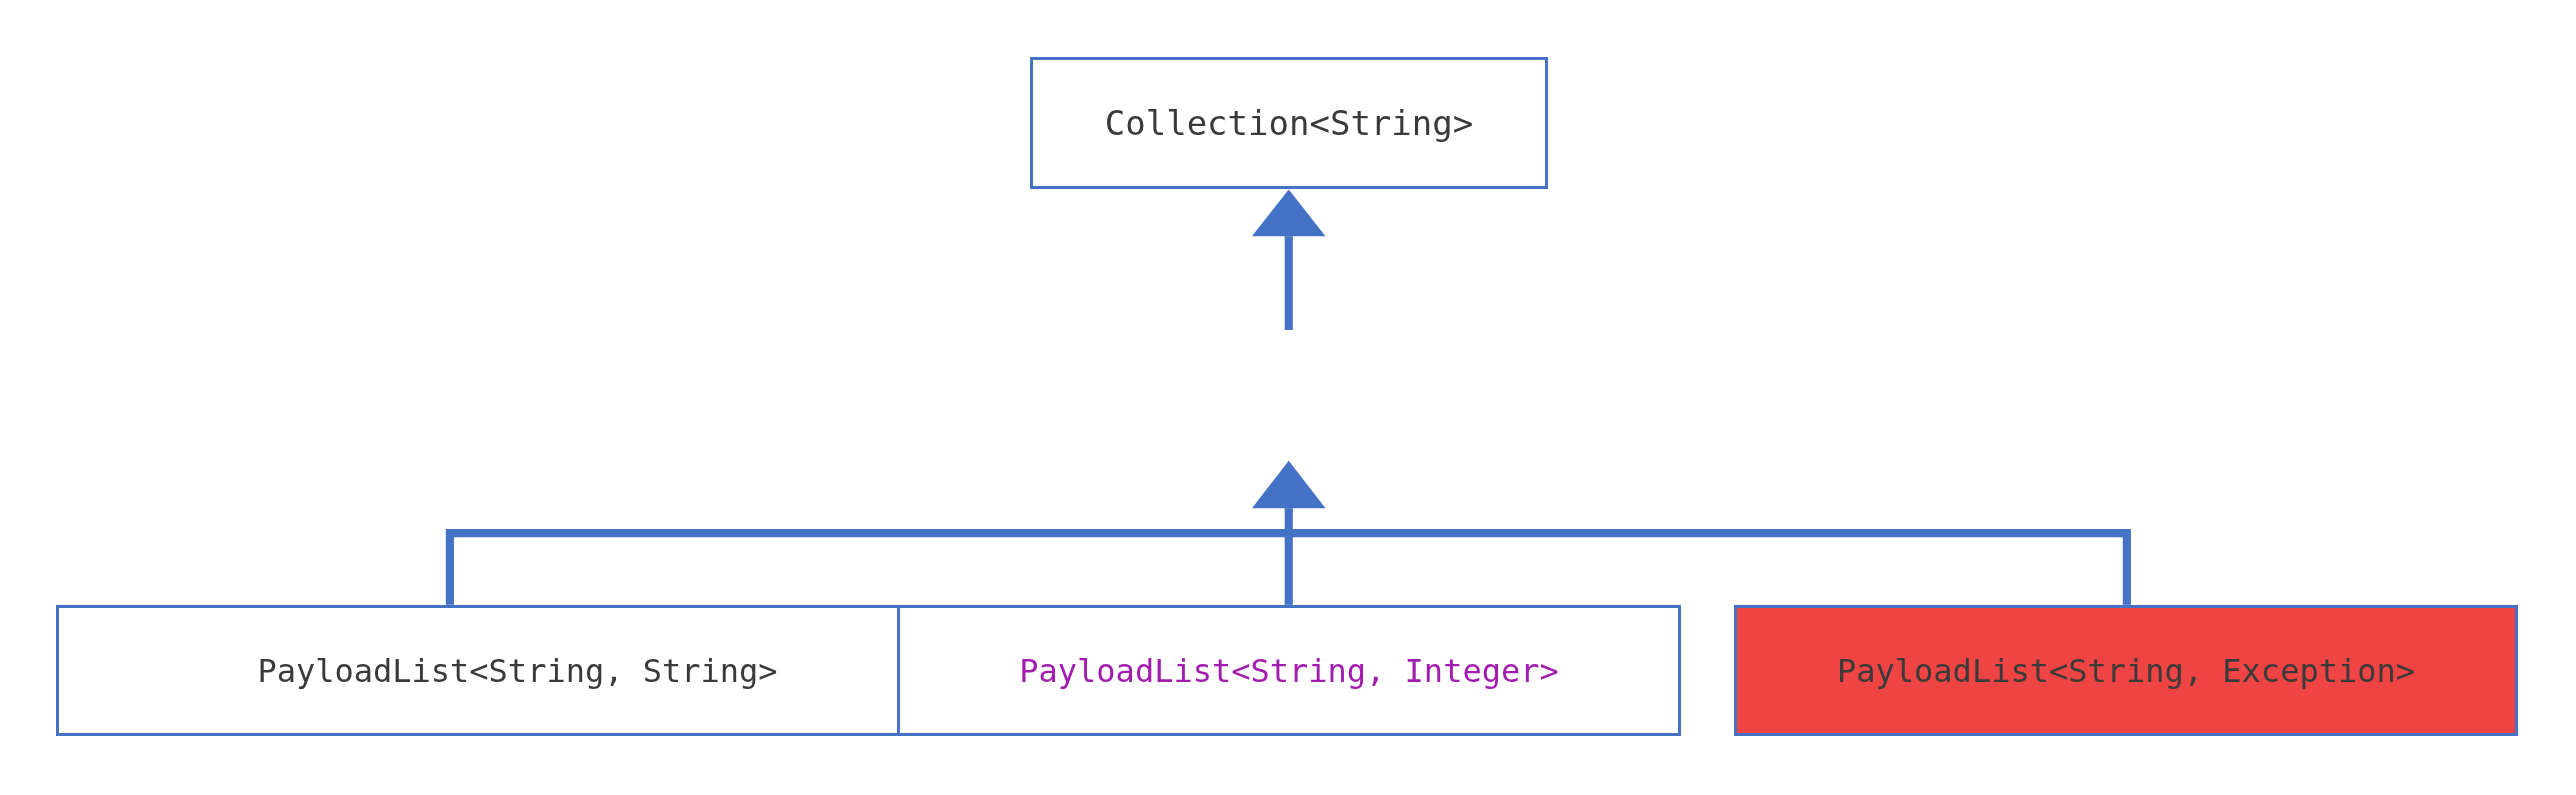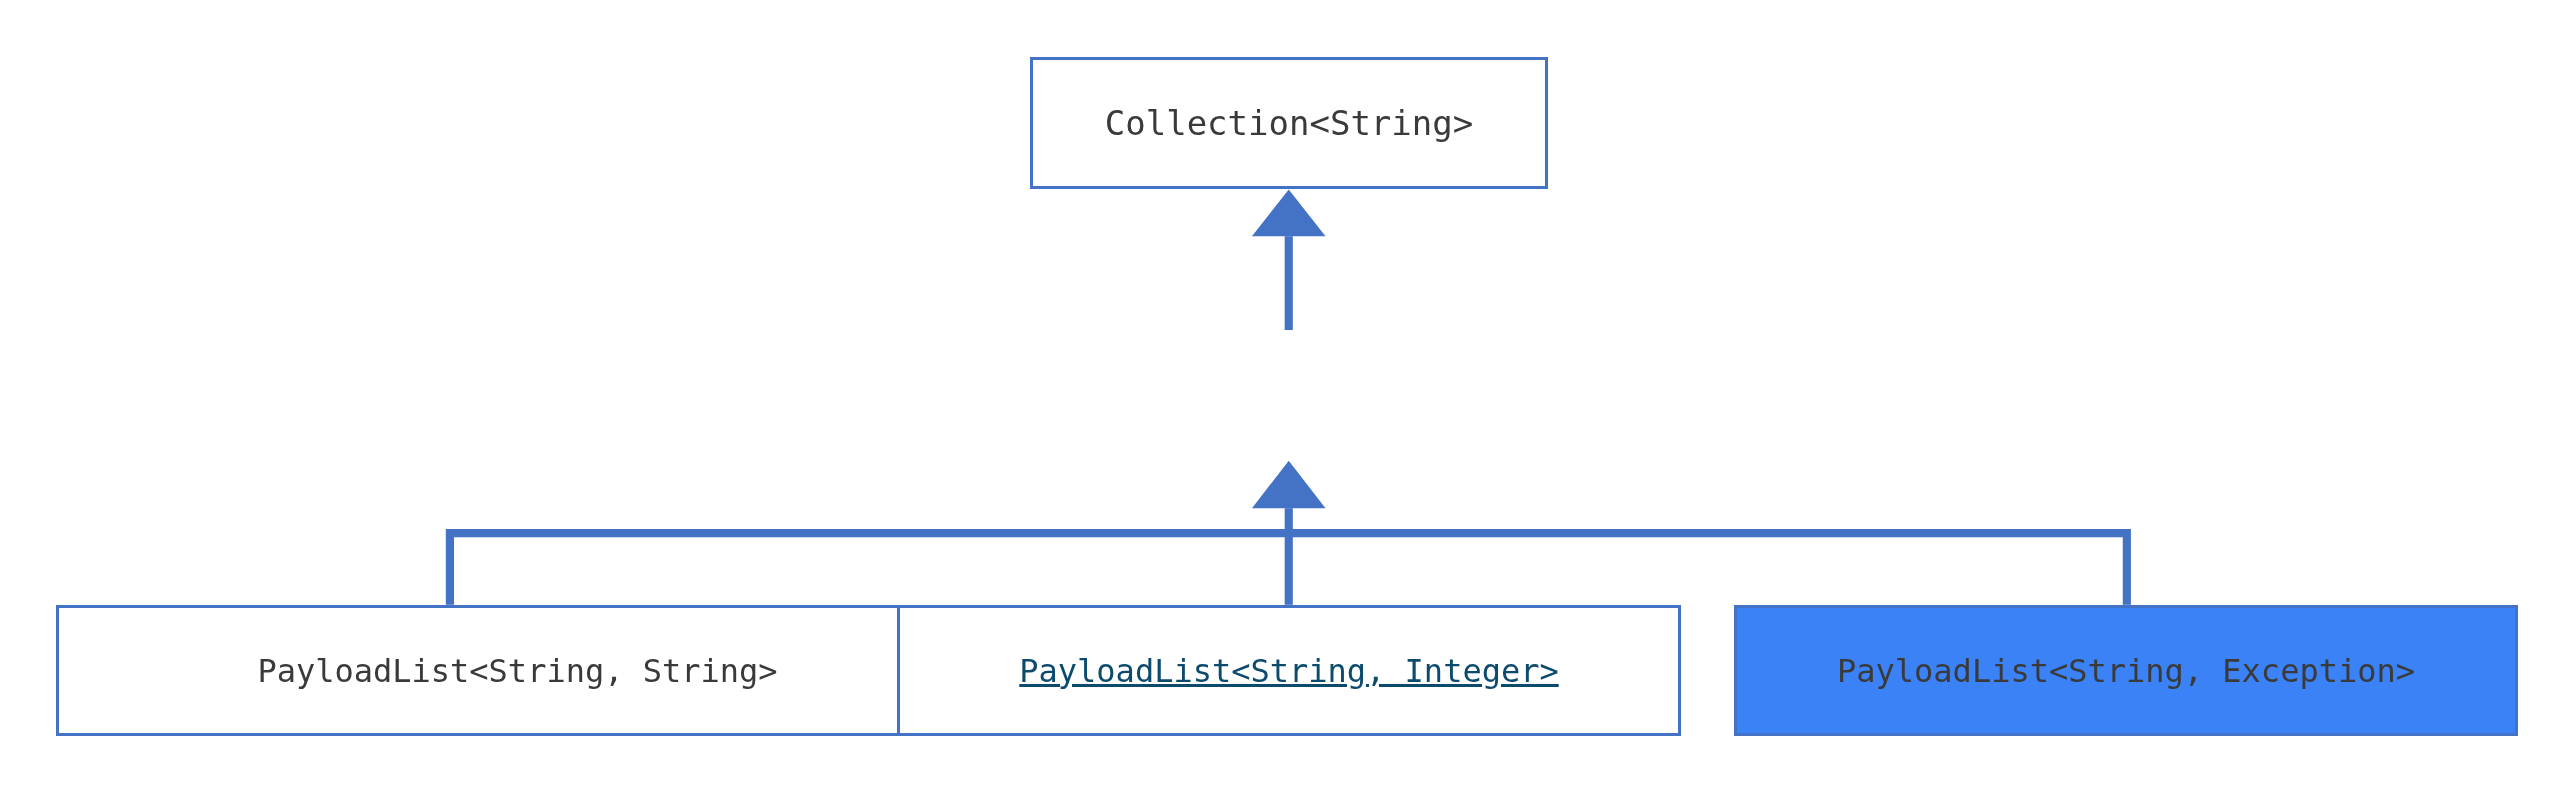--- a/index.html
+++ b/index.html
@@ -97,21 +97,21 @@
   <div class="uml-class-box" id="box-collection" style="border-color: rgb(68, 114, 196); background: rgb(255, 255, 255);">
     <span class="uml-class-label" style="color: rgb(58, 58, 58);">Collection&lt;String&gt;</span>
   </div>
 
 
   <div class="uml-class-box" id="box-payload-string" style="border-color: rgb(68, 114, 196); background: rgb(255, 255, 255);">
     <span class="uml-class-label" style="color: rgb(58, 58, 58);">PayloadList&lt;String, String&gt;</span>
   </div>
 
   <div class="uml-class-box" id="box-payload-integer" style="border-color: rgb(68, 114, 196); background: rgb(255, 255, 255);">
-    <span class="uml-class-label" style="color: #0c4a6e; text-decoration: underline;">PayloadList&lt;String, Integer&gt;</span>
+    <span class="uml-class-label" style="color: #a21caf;">PayloadList&lt;String, Integer&gt;</span>
   </div>
 
-  <div class="uml-class-box" id="box-payload-exception" style="border-color: rgb(68, 114, 196); background: #3b82f6;">
+  <div class="uml-class-box" id="box-payload-exception" style="border-color: rgb(68, 114, 196); background: #ef4444;">
     <span class="uml-class-label" style="color: rgb(58, 58, 58);">PayloadList&lt;String, Exception&gt;</span>
   </div>
 
 </div>
 
 
 </body></html>

